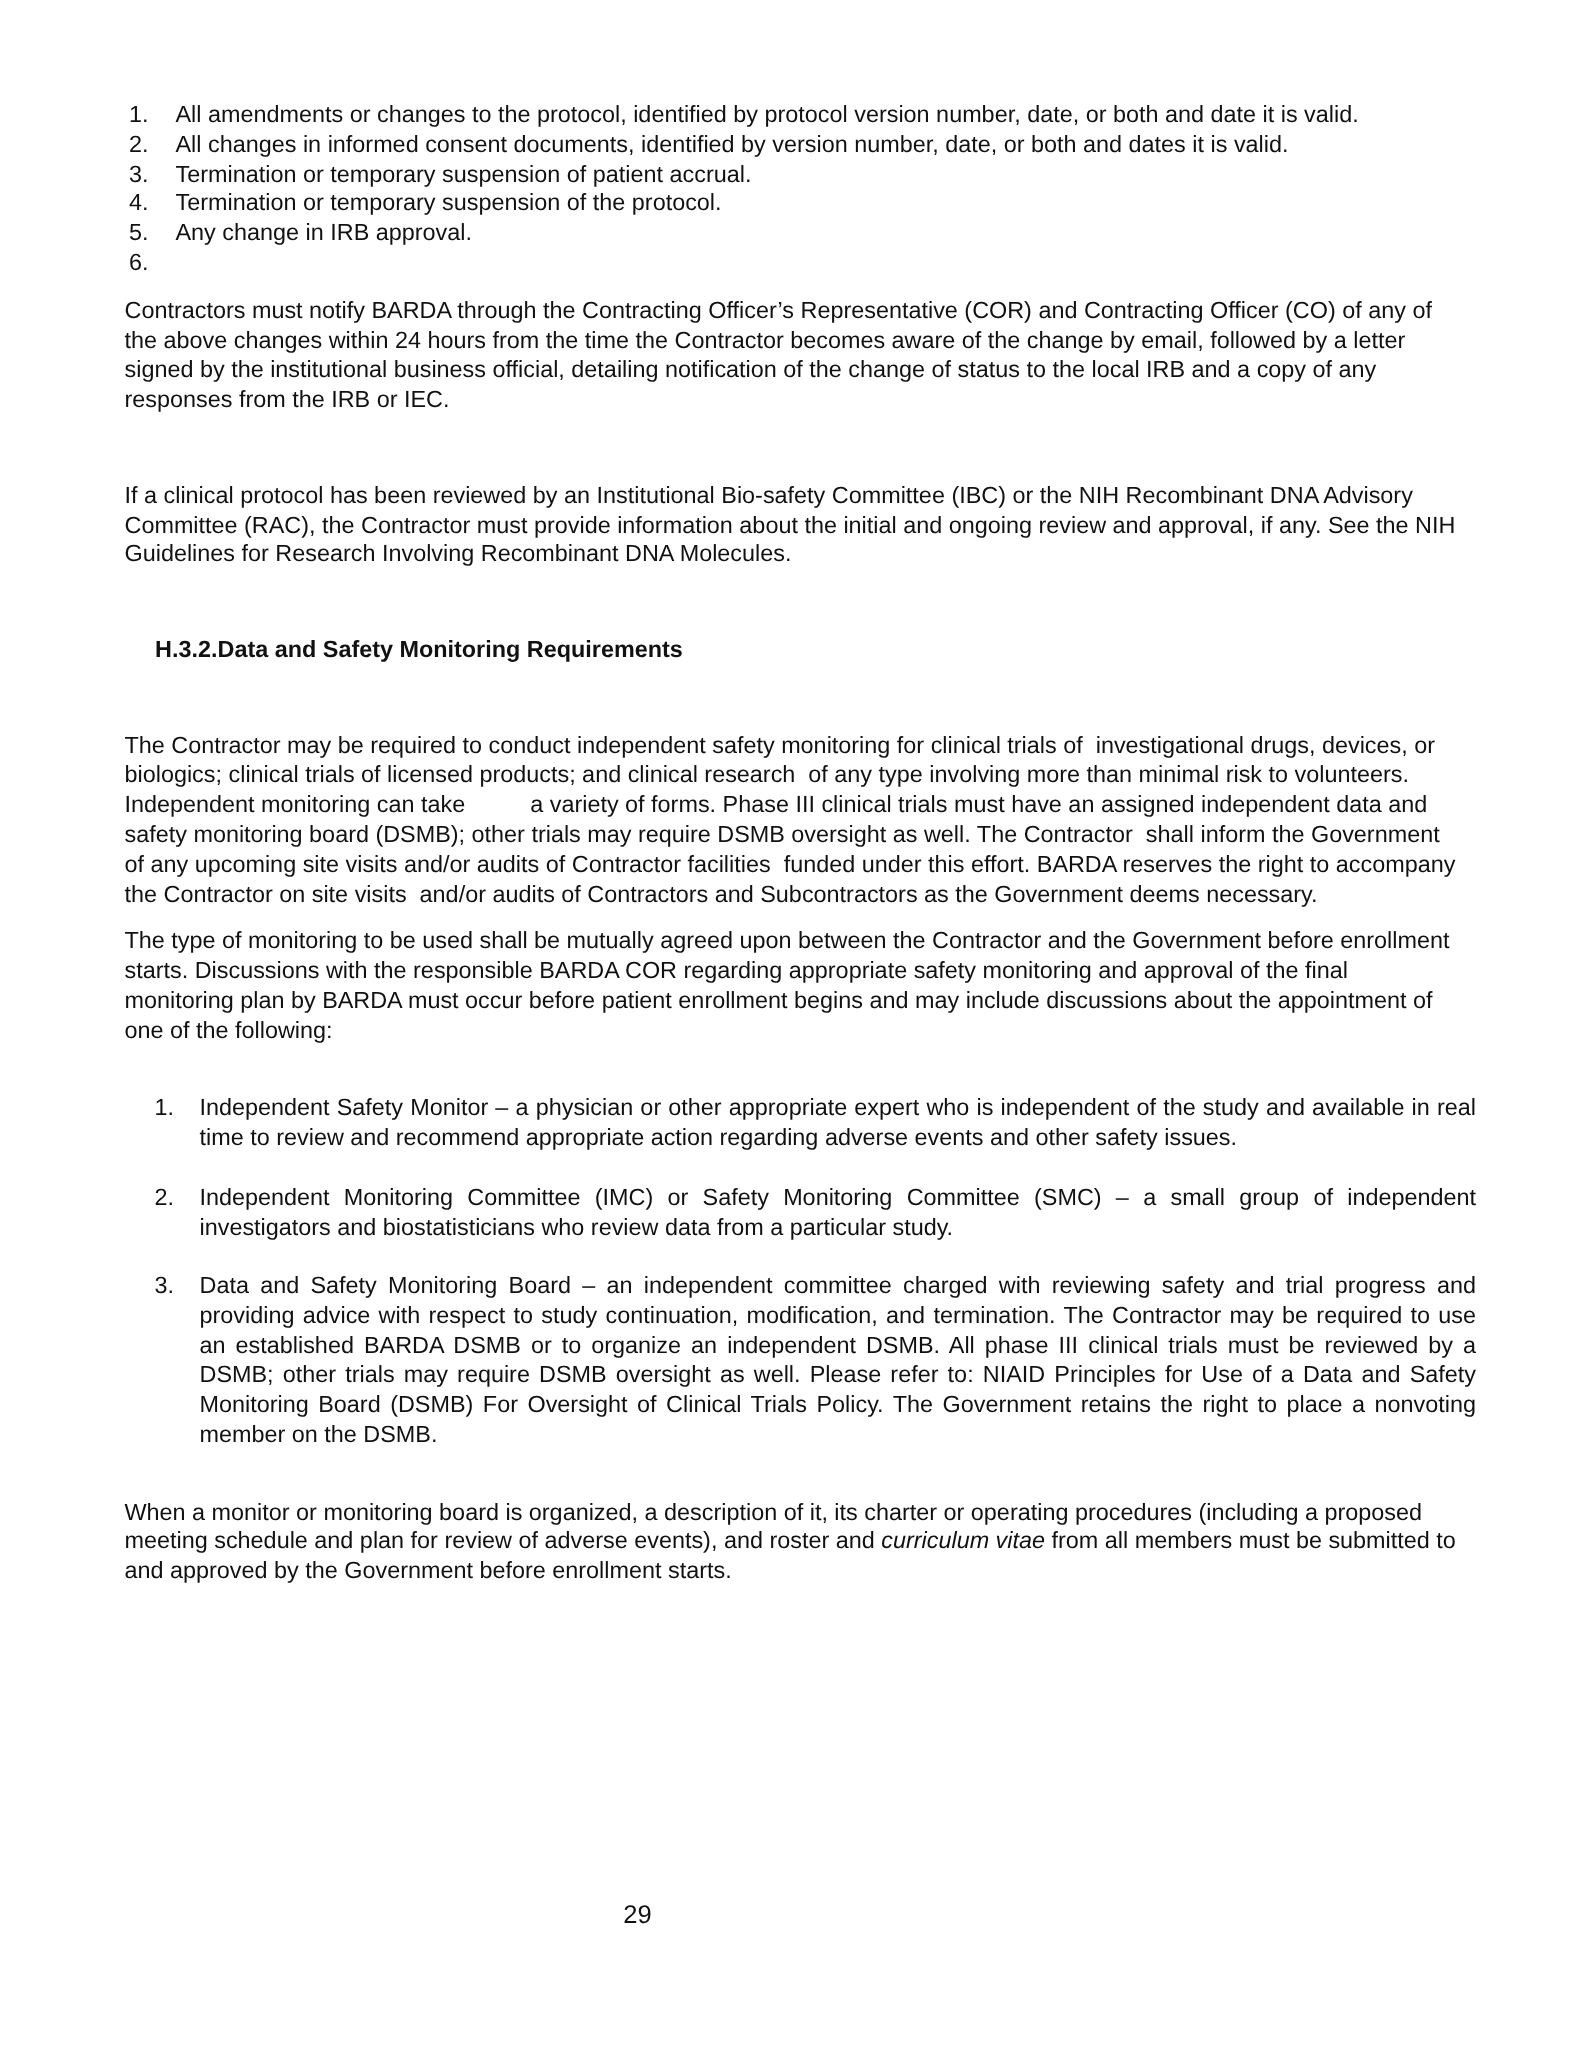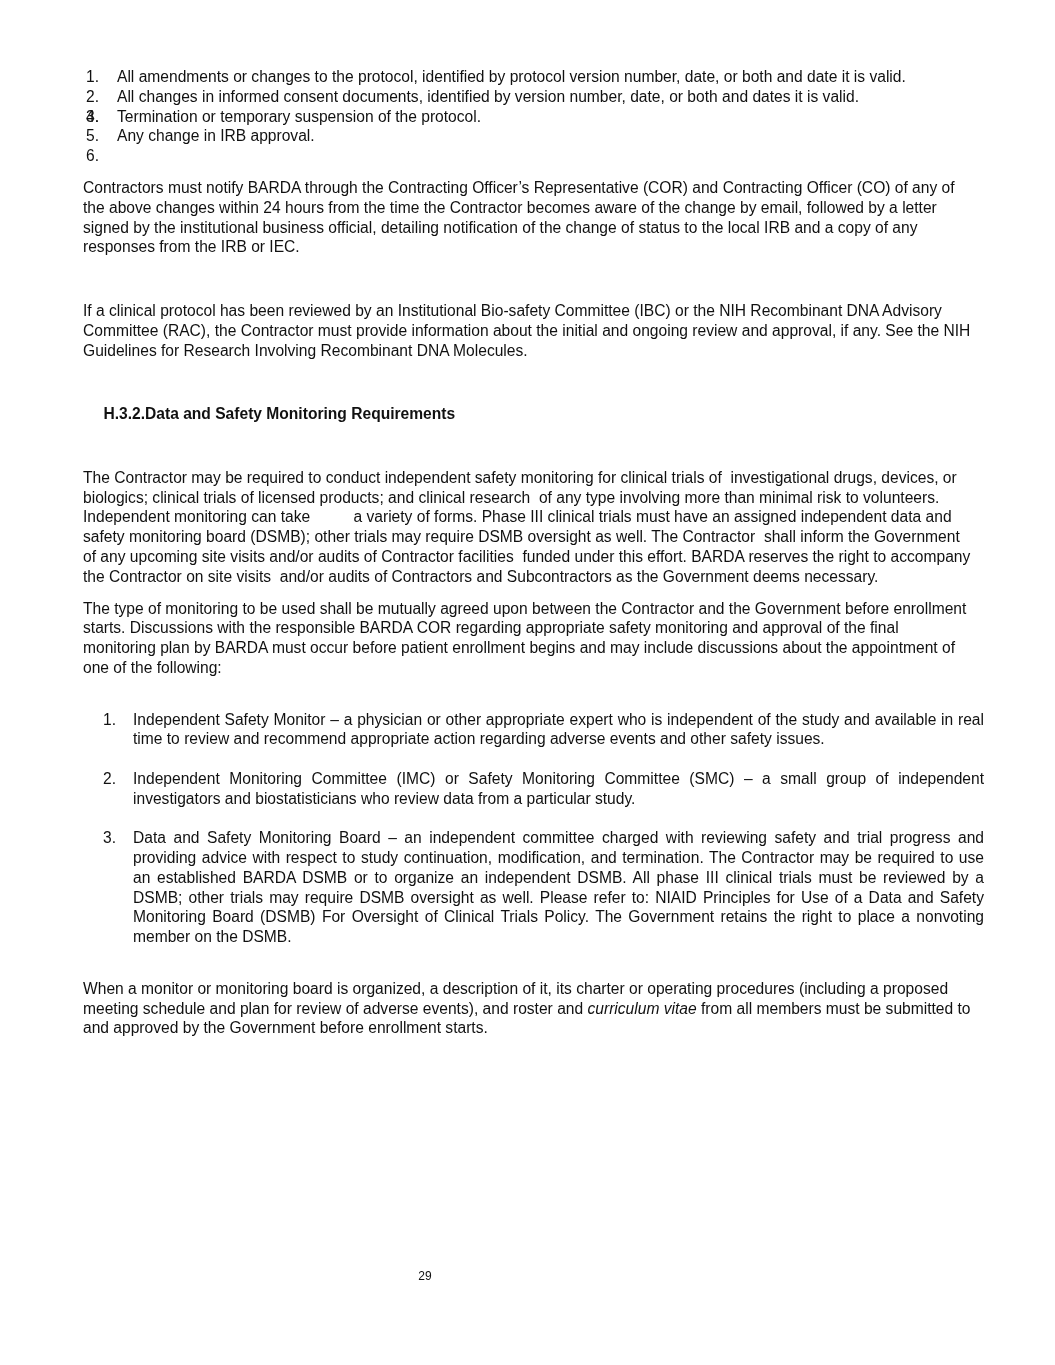--- a/index.html
+++ b/index.html
@@ -70,32 +70,32 @@
     }
     .deflist li + li {
       margin-top: 19.8px;
     }
     .page-number {
       position: absolute;
       top: 1267px;
       left: 0;
       width: 850px;
       text-align: center;
-      font-size: 12px;
+      font-size: 17px;
     }
   </style>
 </head>
 <body>
 
 <div class="page">
 
   <ol class="numlist top">
     <li><span class="num">1.</span><span>All amendments or changes to the protocol, identified by protocol version number, date, or  both and date it is valid.</span></li>
     <li><span class="num">2.</span><span>All changes in informed consent documents, identified by version number, date, or both  and dates it is valid.</span></li>
-    <li><span class="num">3.</span></li>
+    <li><span class="num">3.</span><span>Termination or temporary suspension of patient accrual.</span></li>
     <li><span class="num">4.</span><span>Termination or temporary suspension of the protocol.</span></li>
     <li><span class="num">5.</span><span>Any change in IRB approval.</span></li>
     <li><span class="num">6.</span></li>
   </ol>
 
   <div class="gap"></div>
 
   <p>Contractors must notify BARDA through the Contracting Officer’s Representative (COR) and  Contracting Officer (CO) of any of the above changes within 24 hours from the time the  Contractor becomes aware of the change by email, followed by a letter signed by the institutional  business official, detailing notification of the change of status to the local IRB and a copy of any  responses from the IRB or IEC.</p>
 
   <div class="gap"></div>

